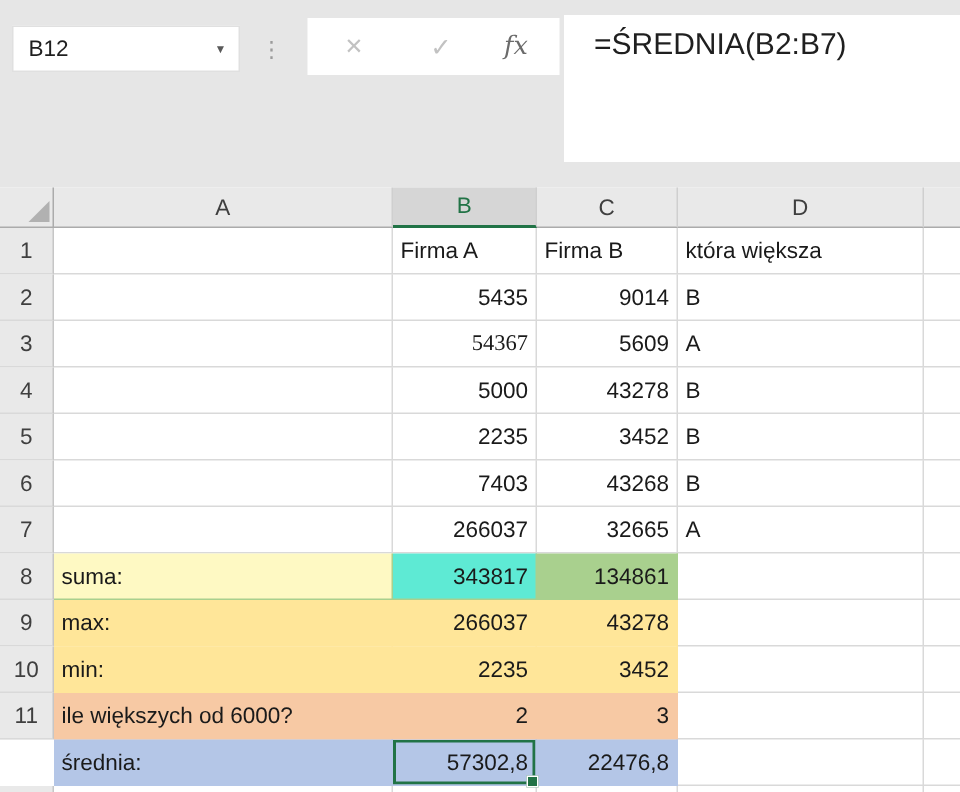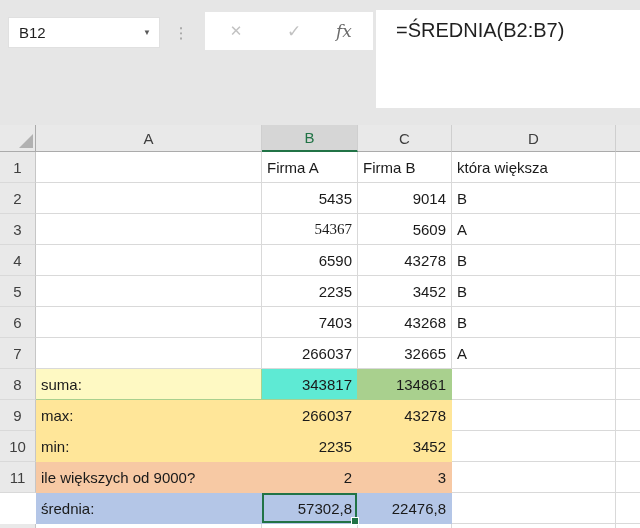--- a/index.html
+++ b/index.html
@@ -132,21 +132,21 @@
       <div class="row-hdr">3</div>
       <div class="cell text" style="width: 226px;"></div>
       <div class="cell num" style="width: 96px; font-family: Liberation Serif, serif;">54367</div>
       <div class="cell num" style="width: 94px;">5609</div>
       <div class="cell text" style="width: 164px;">A</div>
       <div class="cell text" style="width: 24px; border-right: none;"></div>
     </div>
     <div class="data-row">
       <div class="row-hdr">4</div>
       <div class="cell text" style="width: 226px;"></div>
-      <div class="cell num" style="width: 96px;">6590</div>
+      <div class="cell num" style="width: 96px;">5000</div>
       <div class="cell num" style="width: 94px;">43278</div>
       <div class="cell text" style="width: 164px;">B</div>
       <div class="cell text" style="width: 24px; border-right: none;"></div>
     </div>
     <div class="data-row">
       <div class="row-hdr">5</div>
       <div class="cell text" style="width: 226px;"></div>
       <div class="cell num" style="width: 96px;">2235</div>
       <div class="cell num" style="width: 94px;">3452</div>
       <div class="cell text" style="width: 164px;">B</div>
@@ -187,21 +187,21 @@
     <div class="data-row">
       <div class="row-hdr">10</div>
       <div class="cell text" style="width: 226px; background: rgb(255, 230, 153); border-right-color: rgb(255, 230, 153); border-bottom-color: rgb(255, 230, 153);">min:</div>
       <div class="cell num" style="width: 96px; background: rgb(255, 230, 153); border-right-color: rgb(255, 230, 153); border-bottom-color: rgb(255, 230, 153);">2235</div>
       <div class="cell num" style="width: 94px; background: rgb(255, 230, 153); border-right-color: rgb(255, 230, 153); border-bottom-color: rgb(255, 230, 153);">3452</div>
       <div class="cell text" style="width: 164px;"></div>
       <div class="cell text" style="width: 24px; border-right: none;"></div>
     </div>
     <div class="data-row">
       <div class="row-hdr">11</div>
-      <div class="cell text" style="width: 226px; background: rgb(247, 201, 164); border-right-color: rgb(247, 201, 164); border-bottom-color: rgb(247, 201, 164);">ile większych od 9000?</div>
+      <div class="cell text" style="width: 226px; background: rgb(247, 201, 164); border-right-color: rgb(247, 201, 164); border-bottom-color: rgb(247, 201, 164);">ile większych od 6000?</div>
       <div class="cell num" style="width: 96px; background: rgb(247, 201, 164); border-right-color: rgb(247, 201, 164); border-bottom-color: rgb(247, 201, 164);">2</div>
       <div class="cell num" style="width: 94px; background: rgb(247, 201, 164); border-right-color: rgb(247, 201, 164); border-bottom-color: rgb(247, 201, 164);">3</div>
       <div class="cell text" style="width: 164px;"></div>
       <div class="cell text" style="width: 24px; border-right: none;"></div>
     </div>
     <div class="data-row">
       <div class="row-hdr sel">12</div>
       <div class="cell text" style="width: 226px; background: rgb(180, 198, 231); border-right-color: rgb(180, 198, 231); border-bottom-color: rgb(180, 198, 231);">średnia:</div>
       <div class="cell num sel-cell" style="width: 96px; background: rgb(180, 198, 231); border-right-color: rgb(180, 198, 231); border-bottom-color: rgb(180, 198, 231);">57302,8<div class="fill-handle"></div></div>
       <div class="cell num" style="width: 94px; background: rgb(180, 198, 231); border-right-color: rgb(180, 198, 231); border-bottom-color: rgb(180, 198, 231);">22476,8</div>

